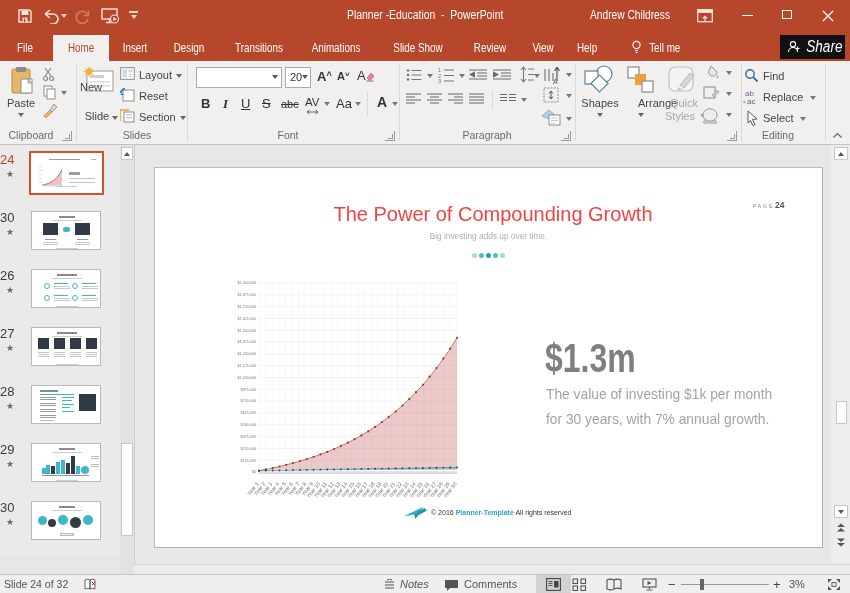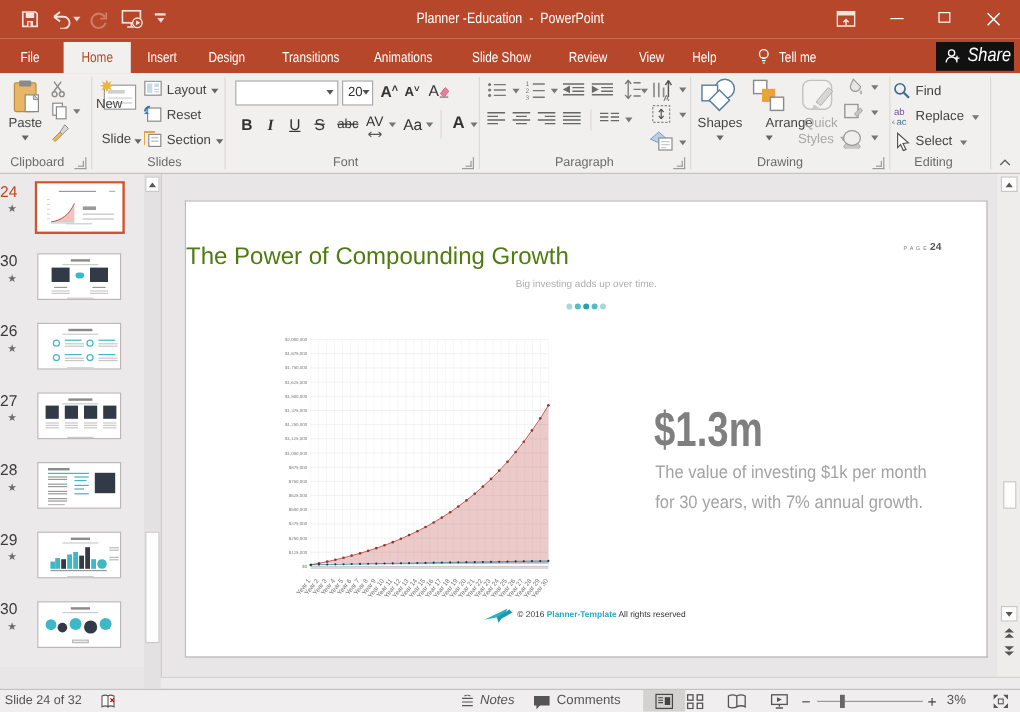--- a/index.html
+++ b/index.html
@@ -50,20 +50,21 @@
  <svg class="abs" style="left:101px;top:8px" width="20" height="17" viewBox="0 0 20 17">
       <rect x="1" y="1" width="15" height="10" fill="none" stroke="#f6e3dd" stroke-width="1.4"></rect>
       <path d="M8.5 11 V14 M5 14.5 H12" stroke="#f6e3dd" stroke-width="1.4"></path>
       <circle cx="13.5" cy="11" r="4.6" fill="#b7472a"></circle>
       <circle cx="13.5" cy="11" r="4" fill="none" stroke="#f6e3dd" stroke-width="1.1"></circle>
       <path d="M12.3 8.9 L16 11 L12.3 13.1 Z" fill="#f6e3dd"></path>
     </svg>
  <div class="abs" style="left:129px;top:11px;width:9px;height:1.5px;background:#f0d8d0"></div>
  <div class="abs" style="left:130.5px;top:15px;width:0;height:0;border-left:3px solid transparent;border-right:3px solid transparent;border-top:4px solid #f0d8d0;"></div>
  <div class="abs" style="left:0;top:0;width:850px;height:32px;text-align:center;line-height:31px;color:#fff;font-size:12.5px;"><span style="display:inline-block;transform:scaleX(0.83);">Planner -Education&nbsp; -&nbsp; PowerPoint</span></div>
+ <div class="abs" style="left:560px;top:0;width:140px;text-align:center;line-height:31px;color:#fff;font-size:12px;"><span style="display:inline-block;transform:scaleX(0.85);">Andrew Childress</span></div>
  <svg class="abs" style="left:697px;top:9px" width="16" height="14" viewBox="0 0 16 14">
       <rect x="0.7" y="0.7" width="14.6" height="12" fill="none" stroke="#f6e3dd" stroke-width="1.3"></rect>
       <rect x="0.7" y="0.7" width="14.6" height="3.2" fill="#f6e3dd"></rect>
       <path d="M8 12 L8 7.5 M5.8 9.5 L8 7.3 L10.2 9.5" stroke="#f6e3dd" stroke-width="1.2" fill="none"></path>
     </svg>
  <div class="winbtn" style="left:735px;width:25px;">
       <div class="abs" style="left:7px;top:15px;width:11px;height:1.4px;background:#fff"></div>
     </div>
  <div class="winbtn" style="left:775px;width:25px;">
       <div class="abs" style="left:7px;top:10px;width:10px;height:9px;border:1.3px solid #fff"></div>
@@ -102,21 +103,20 @@
  <div class="sep" style="left:575px"></div>
  <div class="sep" style="left:741px"></div>
  <div class="sep" style="left:825px"></div>
  <div class="glabel" style="left:0px;width:62px;">Clipboard</div>
  <div class="launcher" style="left:62px;"></div>
  <div class="glabel" style="left:80px;width:114px;">Slides</div>
  <div class="glabel" style="left:187px;width:202px;">Font</div>
  <div class="launcher" style="left:385px;"></div>
  <div class="glabel" style="left:399px;width:176px;">Paragraph</div>
  <div class="launcher" style="left:561px;"></div>
- <div class="glabel" style="left:575px;width:150px;">Drawing</div>
  <div class="launcher" style="left:727px;"></div>
  <div class="glabel" style="left:741px;width:74px;">Editing</div>
  <svg class="abs" style="left:832px;top:70px" width="11" height="10" viewBox="0 0 11 10">
       <path d="M1.5 6.5 L5.5 2.5 L9.5 6.5" fill="none" stroke="#666" stroke-width="1.2"></path>
     </svg>
 
  <svg class="ricon" style="left:9px;top:5px" width="28" height="30" viewBox="0 0 28 30">
       <rect x="3" y="3" width="18" height="24" rx="1.5" fill="#e8b765" stroke="#b98d41" stroke-width="1"></rect>
       <rect x="7" y="1" width="10" height="5" rx="1" fill="#8a8a8a"></rect>
       <path d="M12 13 h11 v14 h-11 z" fill="#fff" stroke="#8a8a8a" stroke-width="1"></path>
@@ -487,21 +487,21 @@
         <div class="abs" style="left:28px;top:31px;width:14px;height:3px;background:#eee;border:0.5px solid #bbb"></div>
       </div>
 </div>
  <div class="abs" id="lscroll">
    <div class="abs" style="left:1px;top:2px;width:12px;height:13px;background:#fff;border:1px solid #c9c7c6;"></div>
    <div class="abs" style="left:4px;top:7px;width:0;height:0;border-left:3px solid transparent;border-right:3px solid transparent;border-bottom:4px solid #555;"></div>
    <div class="abs" style="left:1px;top:298px;width:12px;height:93px;background:#fdfdfd;border:1px solid #c9c7c6;"></div>
  </div>
  <div class="abs" id="mainarea">
   <div class="abs" id="slide">
-   <div class="abs" style="left:0;top:35px;width:676px;height:30px;font-size:20px;color:#4d7c0f;">The Power of Compounding Growth</div>
+   <div class="abs" style="left:0;top:35px;width:676px;height:30px;text-align:center;font-size:20px;color:#ef4444;">The Power of Compounding Growth</div>
    <div class="abs" style="left:0;top:63px;width:667px;height:12px;text-align:center;font-size:8.3px;color:#adadad;">Big investing adds up over time.</div>
    <div class="abs" style="left:598px;top:36px;font-size:4.5px;color:#777;letter-spacing:0.6px;">P A G E</div>
    <div class="abs bold" style="left:620px;top:32px;font-size:8.5px;color:#555;">24</div>
    <div class="abs" style="left:317px;top:85px;width:5px;height:5px;border-radius:50%;background:#a8d8da;"></div>
    <div class="abs" style="left:324px;top:85px;width:5px;height:5px;border-radius:50%;background:#53bcc6;"></div>
    <div class="abs" style="left:331px;top:85px;width:5px;height:5px;border-radius:50%;background:#2aa0ae;"></div>
    <div class="abs" style="left:338px;top:85px;width:5px;height:5px;border-radius:50%;background:#53bcc6;"></div>
    <div class="abs" style="left:345px;top:85px;width:5px;height:5px;border-radius:50%;background:#a8d8da;"></div>
    <svg class="abs" style="left:74px;top:110px" width="242" height="222" viewBox="0 0 242 222">
 <line x1="30.0" y1="194.0" x2="228.0" y2="194.0" stroke="#e7e7e7" stroke-width="0.5"></line>

